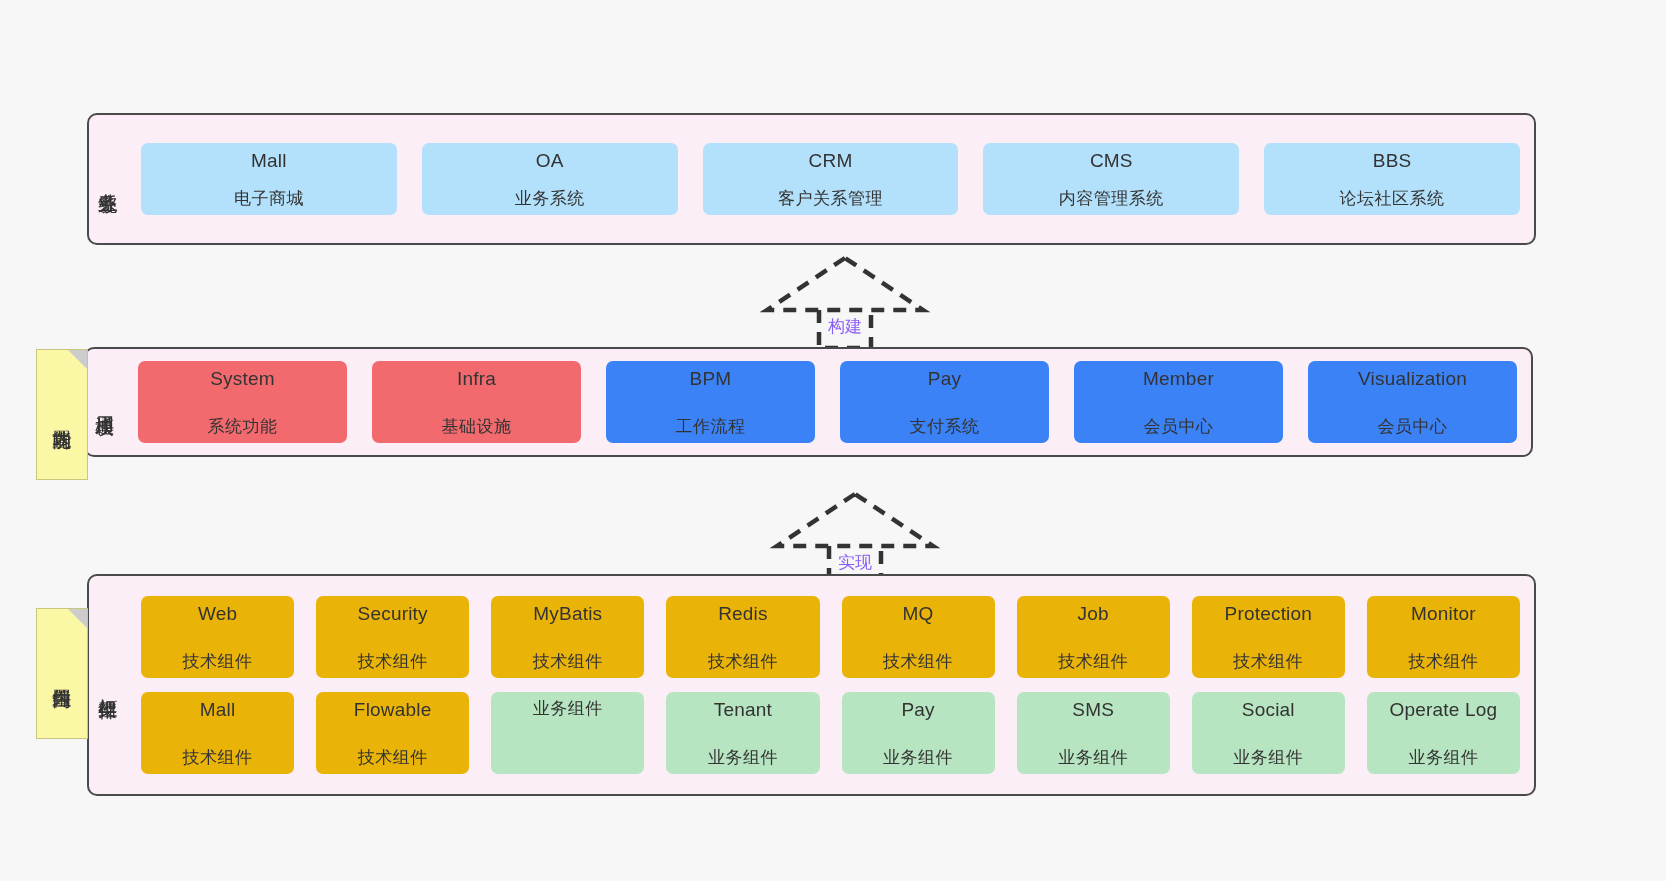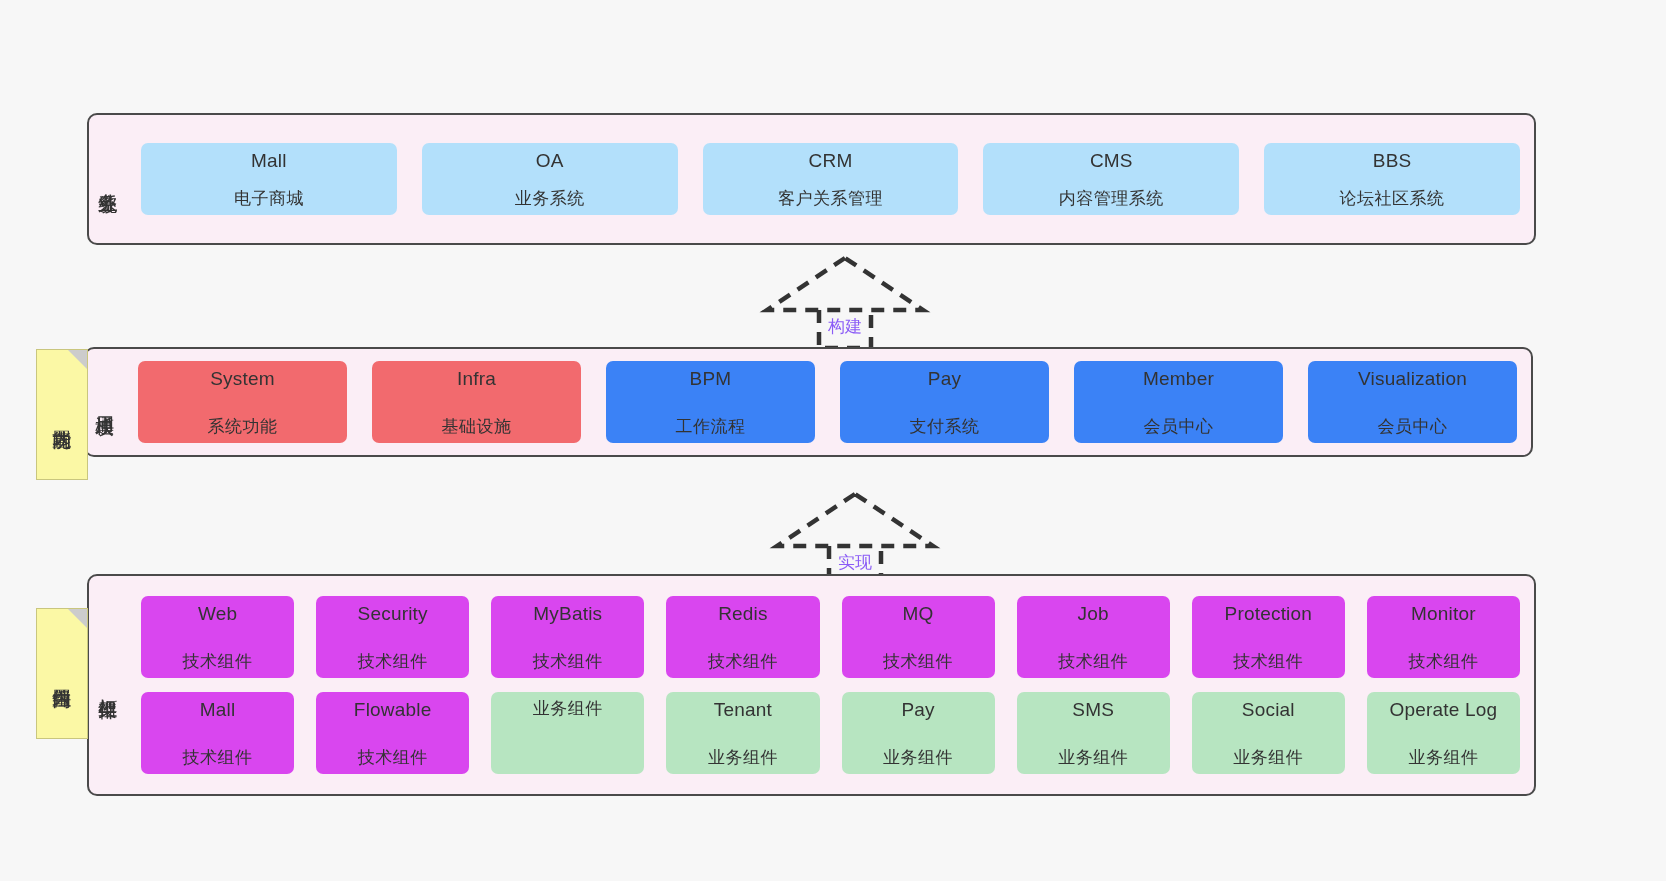--- a/index.html
+++ b/index.html
@@ -83,21 +83,21 @@
     letter-spacing: 0.2px;
   }
   .node .cn {
     font-size: 17px;
     letter-spacing: 0.5px;
   }
 
   .blue   { background: #b3e0fb; }
   .red    { background: #f26a6e; }
   .pink   { background: #3b82f6; }
-  .green  { background: #d946ef; }
+  .green  { background: #eab308; }
   .lgreen { background: #b7e5c1; }
 
   
   #layer-business {
     left: 87px;
     top: 113px;
     width: 1449px;
     height: 132px;
   }
   #layer-business .node { height: 72px; }

